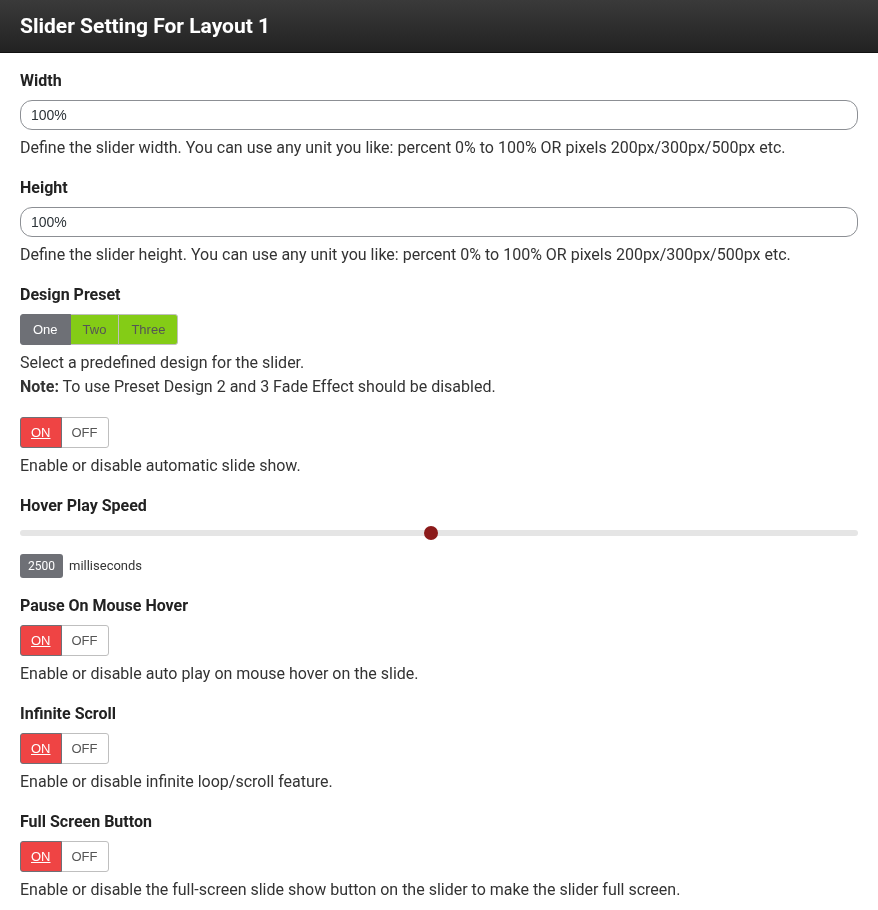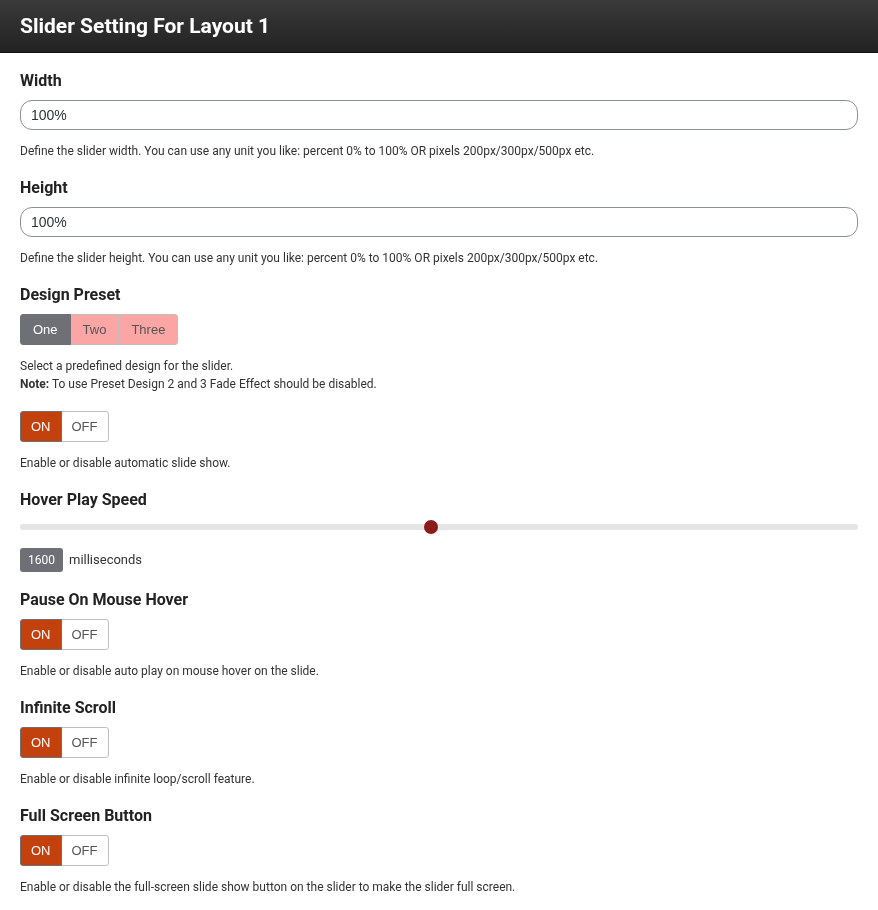--- a/index.html
+++ b/index.html
@@ -36,35 +36,35 @@
     .text-input {
       width: 100%;
       padding: 6px 10px;
       border: 1px solid #8c8f94;
       border-radius: 12px;
       font-size: 14px;
       color: #2c3338;
       background: #fff;
     }
     .helper {
-      font-size: 12px;
+      font-size: 16px;
       color: #333;
-      margin-top: 12px;
+      margin-top: 6px;
       line-height: 1.5;
     }
     .helper strong { font-weight: 700; }
     .btn-group {
       display: inline-flex;
       border-radius: 4px;
       overflow: visible;
     }
     .btn-seg {
       padding: 7px 12px;
       border: 1px solid #bfbfbf;
-      background: #fca5a5;
+      background: #84cc16;
       color: #555;
       font-size: 13px;
       cursor: pointer;
       margin-left: -1px;
     }
     .btn-seg:first-child { border-radius: 3px 0 0 3px; margin-left: 0; }
     .btn-seg:last-child { border-radius: 0 3px 3px 0; }
     .btn-seg.active {
       background: #6e7076;
       border-color: #6e7076;
@@ -82,25 +82,26 @@
       color: #555;
       font-size: 13px;
       cursor: pointer;
       margin-left: -1px;
       min-width: 40px;
       text-align: center;
     }
     .toggle-btn:first-child { border-radius: 3px 0 0 3px; margin-left: 0; }
     .toggle-btn:last-child { border-radius: 0 3px 3px 0; }
     .toggle-btn.active {
-      background: #c2410c;
+      background: #ef4444;
       border-color: #6e7076;
       color: #fff;
       position: relative;
       z-index: 1;
+      text-decoration: underline;
     }
     .slider-track {
       position: relative;
       height: 6px;
       background: #e5e5e5;
       border-radius: 3px;
       margin: 15px 0 18px 0;
     }
     .slider-thumb {
       position: absolute;
@@ -166,21 +167,21 @@
     </div>
     <div class="helper">Enable or disable automatic slide show.</div>
   </div>
 
   <div class="field">
     <div class="field-label">Hover Play Speed</div>
     <div class="slider-track">
       <div class="slider-thumb" style="left:49%"></div>
     </div>
     <div>
-      <span class="badge-val">1600</span><span class="unit-label">milliseconds</span>
+      <span class="badge-val">2500</span><span class="unit-label">milliseconds</span>
     </div>
   </div>
 
   <div class="field">
     <div class="field-label">Pause On Mouse Hover</div>
     <div class="toggle-group">
       <button class="toggle-btn active">ON</button>
       <button class="toggle-btn">OFF</button>
     </div>
     <div class="helper">Enable or disable auto play on mouse hover on the slide.</div>

